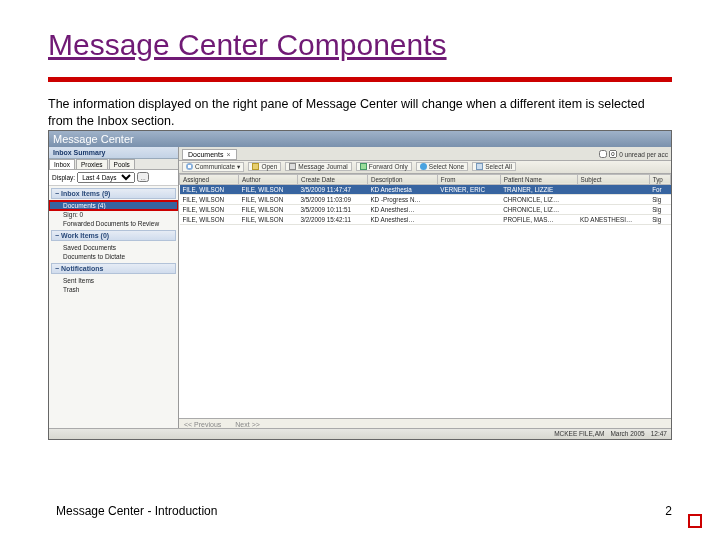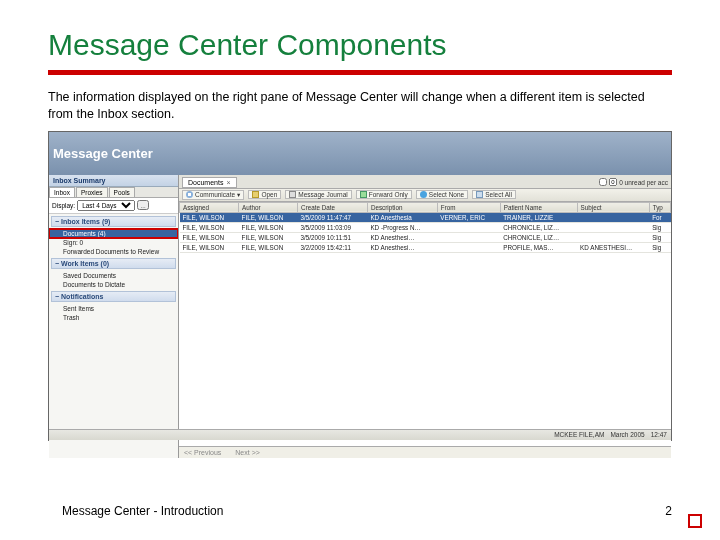--- a/index.html
+++ b/index.html
@@ -1,22 +1,22 @@
 <!DOCTYPE html>
 <html><head>
 <meta charset="utf-8">
 <style>
   * { box-sizing: border-box; margin: 0; padding: 0; }
   body { width: 720px; height: 540px; background: #fff; font-family: Verdana, Arial, sans-serif; position: relative; }
   .slide { padding: 28px 48px 0 48px; }
-  .title { font-size: 30px; color: #15803d; font-weight: 400; margin-bottom: 8px; }
+  .title { font-size: 30px; color: #701a75; font-weight: 400; margin-bottom: 15px; text-decoration: underline; }
   .redbar { height: 5px; background: #c00; margin-bottom: 14px; }
-  .desc { font-size: 12.5px; color: #000; margin-bottom: 8px; line-height: 1.35; }
+  .desc { font-size: 12.5px; color: #000; line-height: 1.35; }
   .appwin { border: 1px solid #666; background: #fff; height: 310px; position: relative; font-size: 7px; font-family: Tahoma, Arial, sans-serif; }
-  .titlebar { background: linear-gradient(#9fb2c9, #7a91ad); color: #fff; padding: 14px 4px; font-size: 13px; font-weight: bold; }
+  .titlebar { background: linear-gradient(#9fb2c9, #7a91ad); color: #fff; padding: 2px 4px; font-size: 11px; font-weight: normal; }
   .winbody { display: flex; height: calc(100% - 14px - 11px); }
   
   .leftpane { width: 130px; border-right: 1px solid #999; background: #f6f6f3; display: flex; flex-direction: column; }
   .lp-hdr { background: linear-gradient(#d8e2ef,#c3d2e5); border-bottom: 1px solid #9ab; padding: 2px 4px; font-weight: bold; color: #1a3a6b; }
   .tabs { display: flex; border-bottom: 1px solid #aaa; background: #e7e7e2; }
   .tab { border: 1px solid #aaa; border-bottom: none; background: #f4f4ee; padding: 1px 4px; margin-right: 1px; font-size: 6.5px; }
   .tab.active { background: #fff; }
   .displayrow { display: flex; align-items: center; padding: 2px 3px; gap: 2px; border-bottom: 1px solid #ccc; background:#fff; }
   .displayrow label { font-size: 6.5px; }
   .displayrow select { font-size: 6.5px; width: 58px; }
@@ -45,21 +45,21 @@
   .ico-all { background:#cde; border:1px solid #79b; }
   .grid { flex:1; overflow:hidden; background:#fff; }
   table.dg { border-collapse: collapse; width: 100%; font-size: 6.3px; }
   table.dg th { background: linear-gradient(#f0efe7,#dfdfd4); border:1px solid #bbb; padding:1px 3px; text-align:left; font-weight:normal; color:#333;}
   table.dg td { border-bottom:1px solid #e4e4de; padding:1px 3px; color:#222; white-space:nowrap; overflow:hidden;}
   table.dg tr.sel td { background:#3764a0; color:#fff; }
   .pager { border-top:1px solid #aaa; background:#f0efe7; padding:2px 5px; font-size:7px; color:#888; }
   .pager span { margin-right:12px; }
   .statusbar { position:absolute; bottom:0; left:0; right:0; height:11px; background:linear-gradient(#e7e7e2,#d8d8d0); border-top:1px solid #aaa; font-size:6.5px; color:#333; display:flex; align-items:center; padding:0 4px;}
   .statusbar .sb-right { margin-left:auto; display:flex; gap:6px;}
-  .footer { position:absolute; bottom:22px; left:62px; right:48px; display:flex; justify-content:space-between; font-size:12px; color:#000;}
+  .footer { position:absolute; bottom:22px; left:56px; right:48px; display:flex; justify-content:space-between; font-size:12px; color:#000;}
   .corner { position:absolute; bottom:12px; right:18px; width:14px; height:14px; border:2px solid #c00;}
 </style>
 </head>
 <body>
 
 <div class="slide">
   <div class="title">Message Center Components</div>
   <div class="redbar"></div>
   <div class="desc">The information displayed on the right pane of Message Center will change when a different item is selected from the Inbox section.</div>
 

